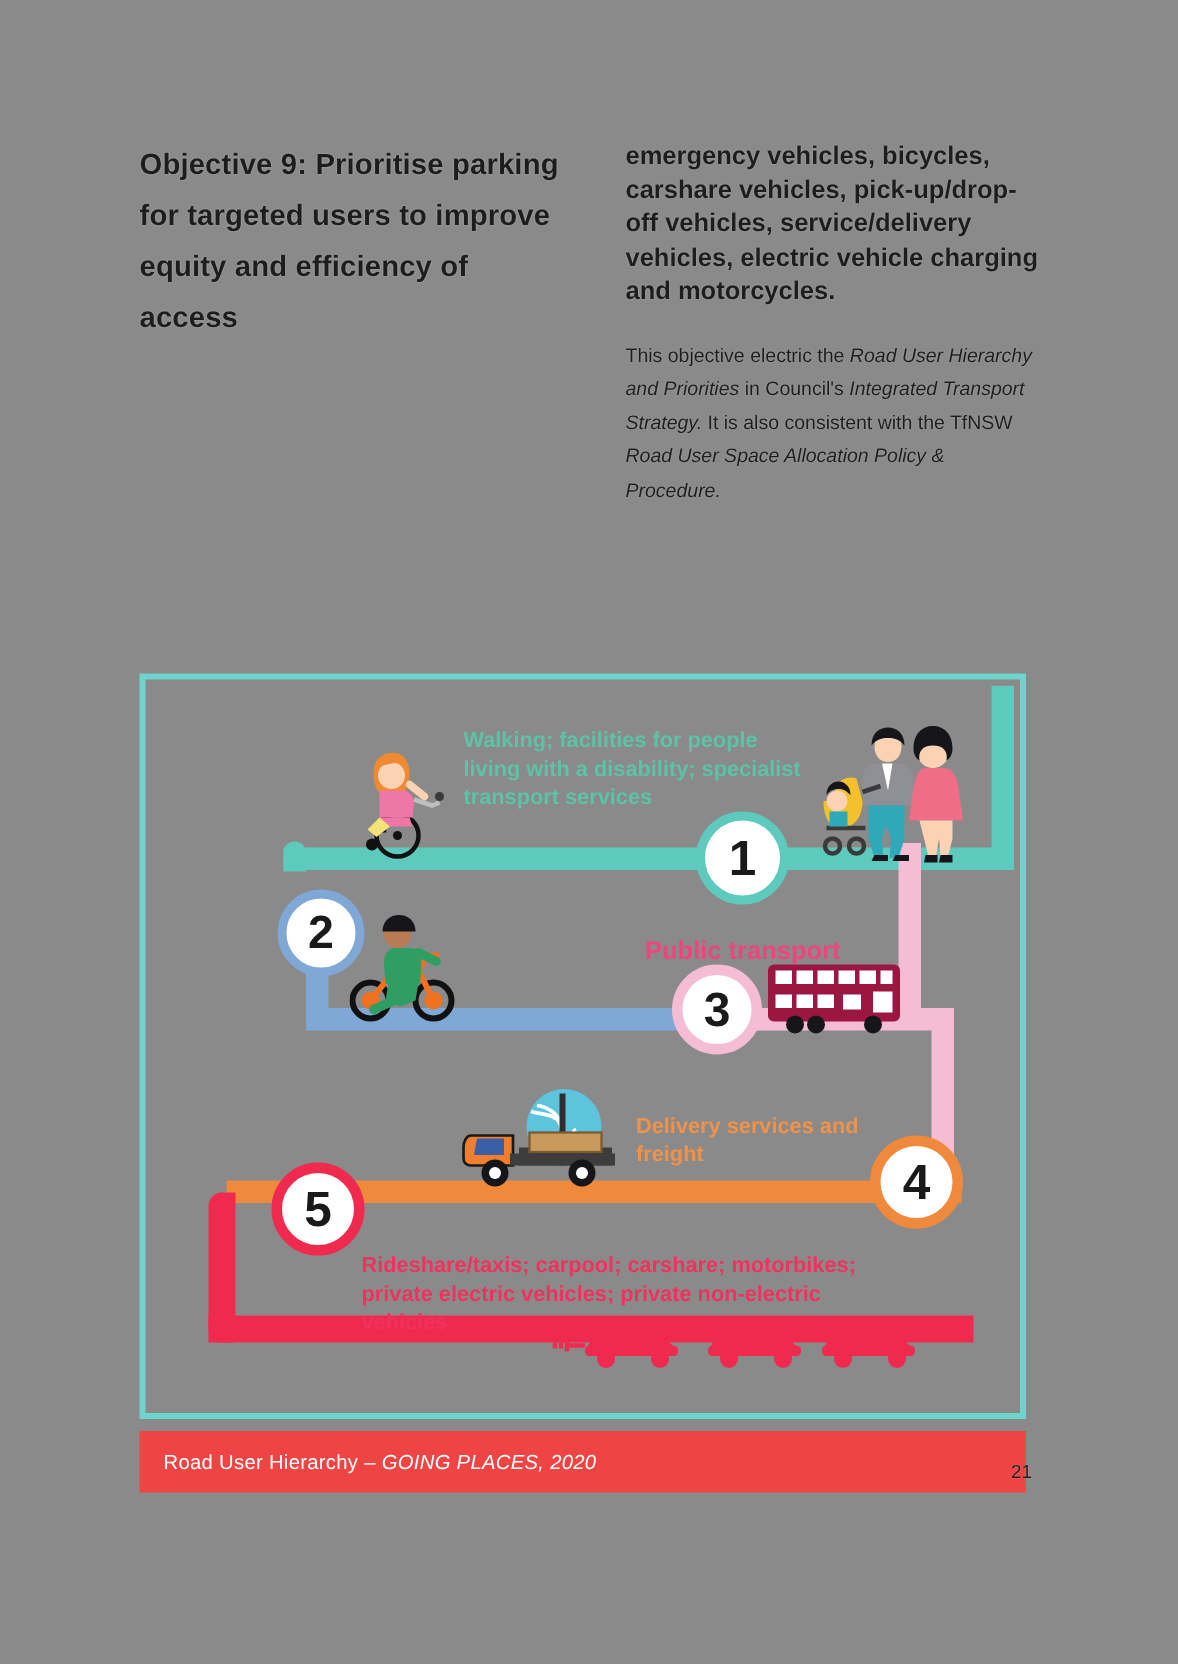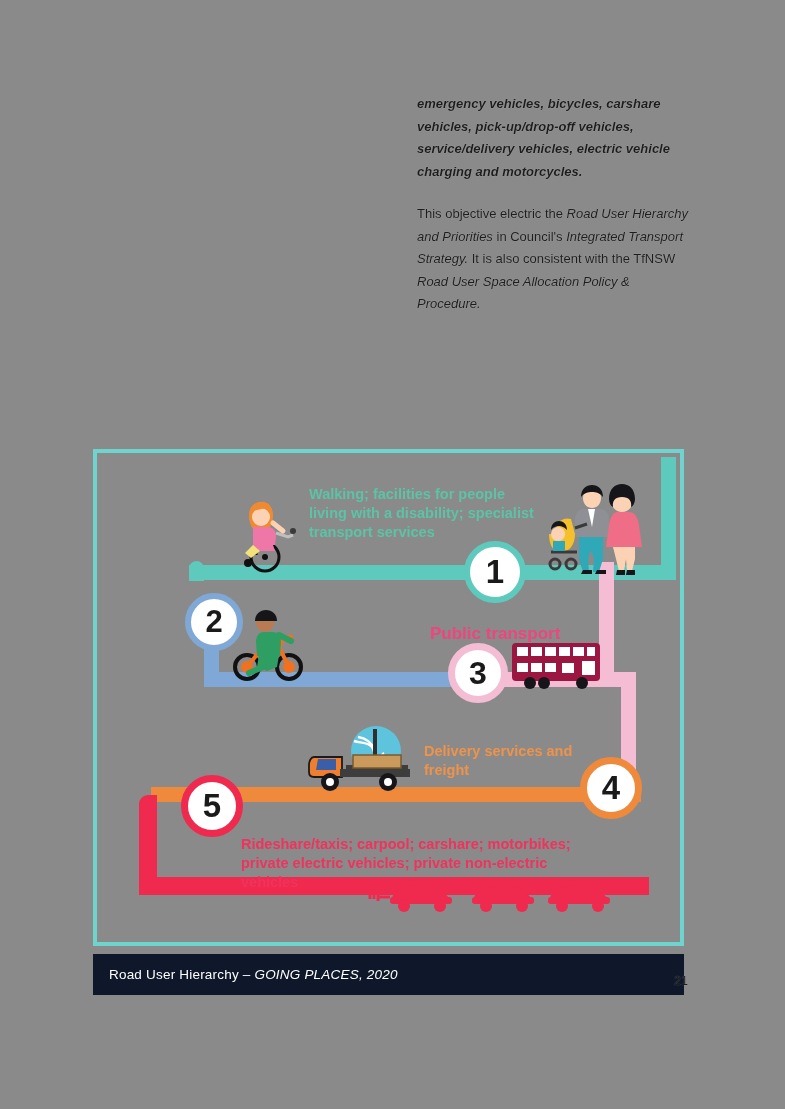--- a/index.html
+++ b/index.html
@@ -20,23 +20,22 @@
   .objective-title{
     font-size:19.5px;
     line-height:34px;
     font-weight:600;
     color:#1d1d1d;
     letter-spacing:.1px;
     margin:0 0 26px 0;
     text-shadow:0 0 1px rgba(255,255,255,.55);
   }
   .body-italic{
-    font-size:13px;
+    font-size:17px;
     line-height:22.5px;
-    font-style:italic;
     font-weight:600;
     color:#1d1d1d;
     margin:0 0 20px 0;
     text-shadow:0 0 1px rgba(255,255,255,.45);
   }
   .body-plain{
     font-size:13px;
     line-height:22.5px;
     color:#1d1d1d;
     margin:0;
@@ -122,21 +121,21 @@
   .art-cyclist{left:132px;top:148px;width:72px;height:78px;}
   .art-bus{left:409px;top:184px;width:92px;height:50px;}
   .art-truck{left:205px;top:268px;width:120px;height:72px;}
   .art-cars{left:263px;top:418px;width:260px;height:40px;}
 
   
   .caption-bar{
     position:absolute;
     left:0;top:505px;
     width:591px;height:41px;
-    background:#0f172a;
+    background:#ef4444;
     display:flex;align-items:center;
   }
   .caption-text{
     color:#ffffff;
     font-size:13.5px;
     padding-left:16px;
     letter-spacing:.2px;
   }
   .caption-text i{font-style:italic;}
 
@@ -147,20 +146,21 @@
     color:#1d1d1d;
     text-shadow:0 0 1px rgba(255,255,255,.4);
   }
 </style>
 </head>
 <body>
 
 <div class="page">
 
   <div class="col col-left">
+    <h1 class="objective-title">Objective 9:  Prioritise parking for targeted users to improve equity and efficiency of access</h1>
   </div>
 
   <div class="col col-right">
     <p class="body-italic">emergency vehicles, bicycles, carshare vehicles, pick-up/drop-off vehicles, service/delivery vehicles, electric vehicle charging and motorcycles.</p>
     <p class="body-plain"><span>This objective electric the </span><i>Road User Hierarchy and Priorities</i><span> in Council's </span><i>Integrated Transport Strategy.</i><span> It is also consistent with the TfNSW </span><i>Road User Space Allocation Policy &amp; Procedure.</i></p>
   </div>
 
   <div class="figure-wrap">
     <div class="figure-frame"></div>
 

